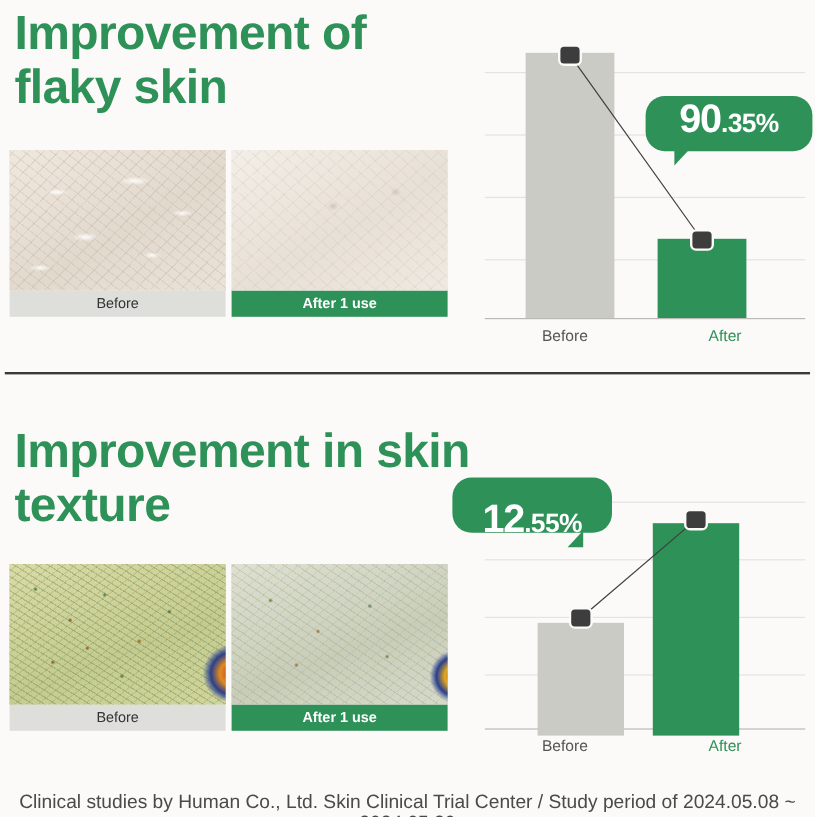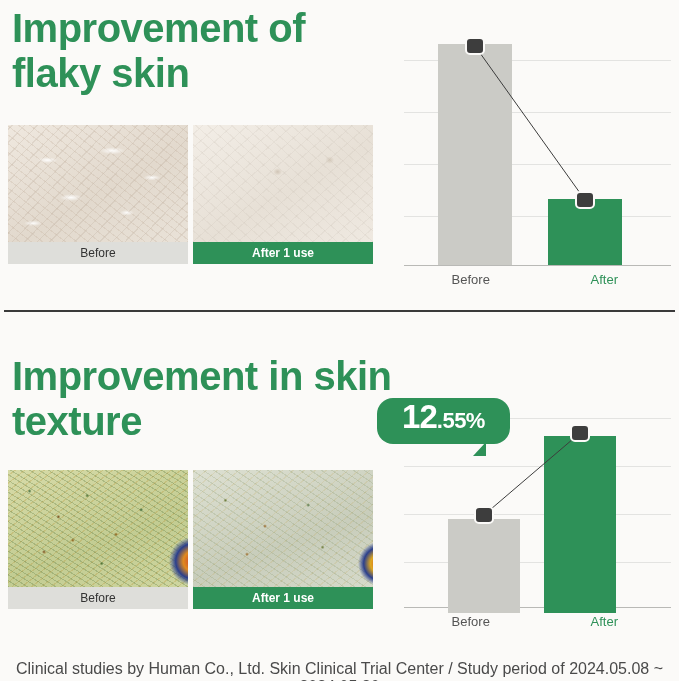--- a/index.html
+++ b/index.html
@@ -250,21 +250,21 @@
     left: 24px;
     bottom: -12px;
     border-width: 14px 13px 0 0;
     border-color: #2e9158 transparent transparent transparent;
   }
   #bubble-texture {
     left: 377px;
     top: 398px;
     width: 133px;
     height: 46px;
-    padding: 0 2px;
+    padding: 15px 2px;
     box-sizing: border-box;
   }
   #bubble-texture .bubble-tail {
     right: 24px;
     bottom: -12px;
     border-width: 0 13px 14px 0;
     border-color: transparent #2e9158 transparent transparent;
     transform: scaleY(-1);
   }
 
@@ -315,20 +315,25 @@
       <div class="marker" style="left:69px; top:-1px;"></div>
       <div class="marker" style="left:179px; top:153px;"></div>
     </div>
 
     <div class="axis-labels" style="top:234px;">
       <span class="axis-label before">Before</span>
       <span class="axis-label after">After</span>
     </div>
   </div>
 
+  <div class="bubble" id="bubble-flaky">
+    <span class="big">90</span>
+    <span class="small">.35%</span>
+    <span class="bubble-tail"></span>
+  </div>
 </div>
 
 <div class="divider"></div>
 
 <div class="section" id="section-texture">
 
   <h1 class="heading" style="top:22px;">Improvement in skin texture</h1>
 </div>
 
 <div class="photo-pair" id="photos-texture">

